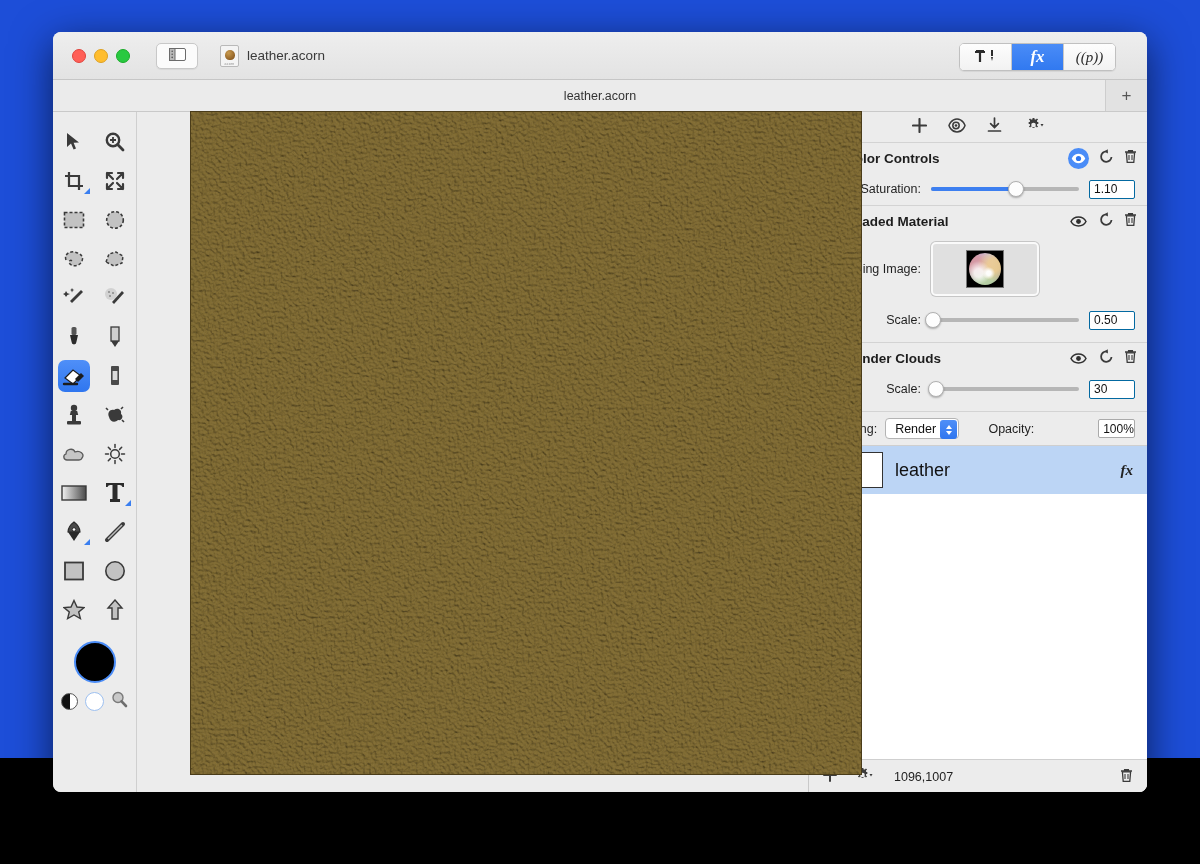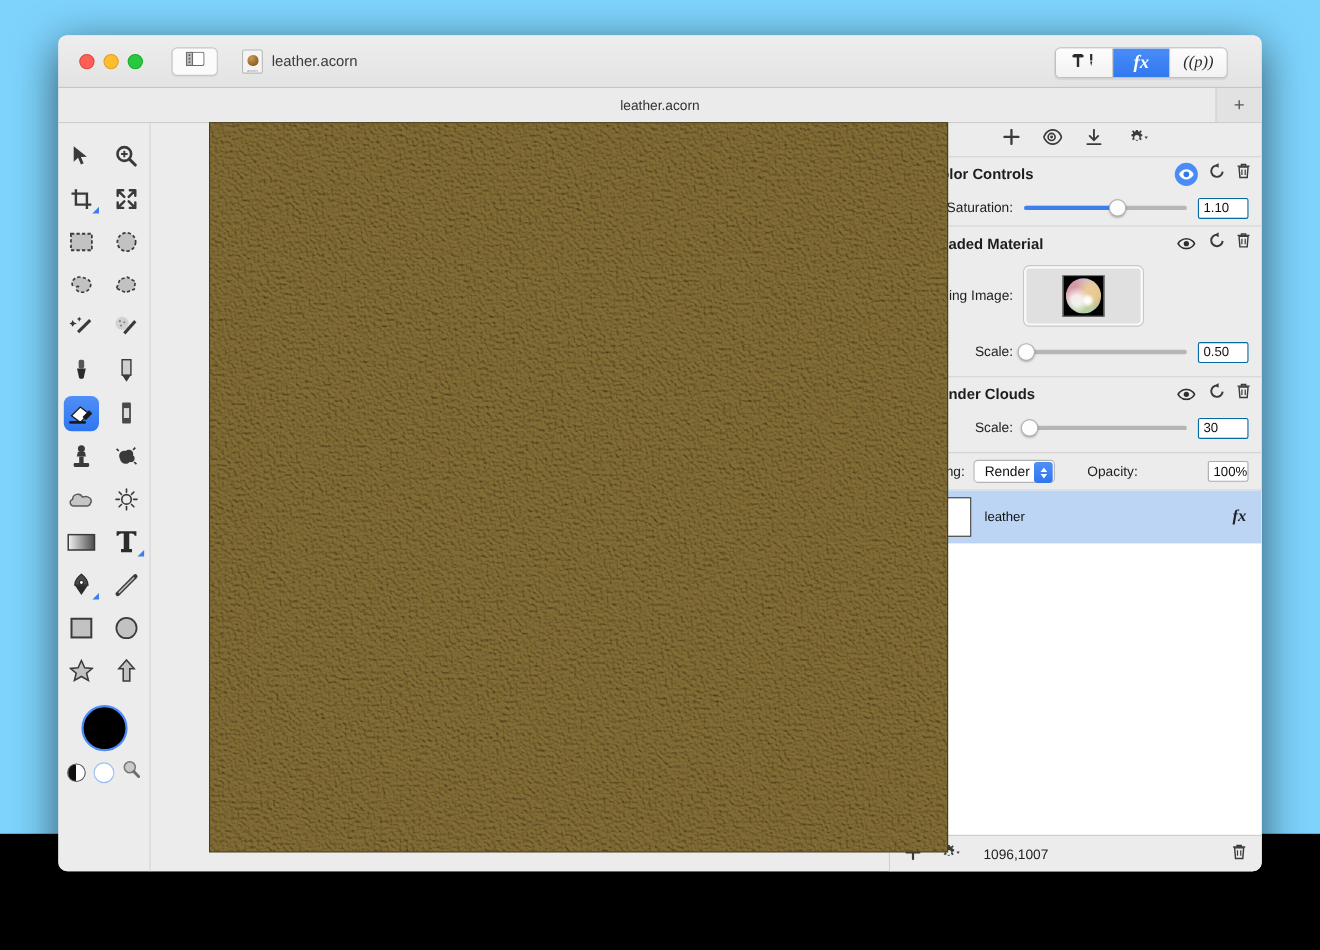--- a/index.html
+++ b/index.html
@@ -6,21 +6,21 @@
     margin: 0; padding: 0;
     background: #000;
     width: 1200px; height: 864px;
     overflow: hidden;
     font-family: "Liberation Sans", sans-serif;
     -webkit-font-smoothing: antialiased;
   }
   .desktop {
     position: relative;
     width: 1200px; height: 758px;
-    background: #7dd3fc;
+    background: #1d4ed8;
   }
   
   .window {
     position: absolute;
     left: 53px; top: 32px;
     width: 1094px; height: 760px;
     background: #ececec;
     border-radius: 8px;
     overflow: hidden;
     box-shadow: 0 10px 40px rgba(0,0,0,0.6);
@@ -383,21 +383,21 @@
     box-sizing: border-box;
     padding-right: 14px;
   }
   .layer-eye { width: 34px; display: flex; align-items: center; justify-content: center; }
   .layer-thumb {
     width: 36px; height: 36px;
     background: #fff;
     border: 1.5px solid #333;
     box-sizing: border-box;
   }
-  .layer-name { flex: 1; margin-left: 12px; font-size: 12px; color: #111; }
+  .layer-name { flex: 1; margin-left: 12px; font-size: 18px; color: #111; }
   .layer-fx { font-family: "Liberation Serif", serif; font-style: italic; font-weight: bold; font-size: 15px; color: #222; }
   .layer-bottom {
     height: 34px;
     background: #ececec;
     border-top: 1px solid #cfcfcf;
     display: flex; align-items: center;
     padding: 0 14px 0 14px;
     gap: 15px;
     color: #3b3b3b;
   }

